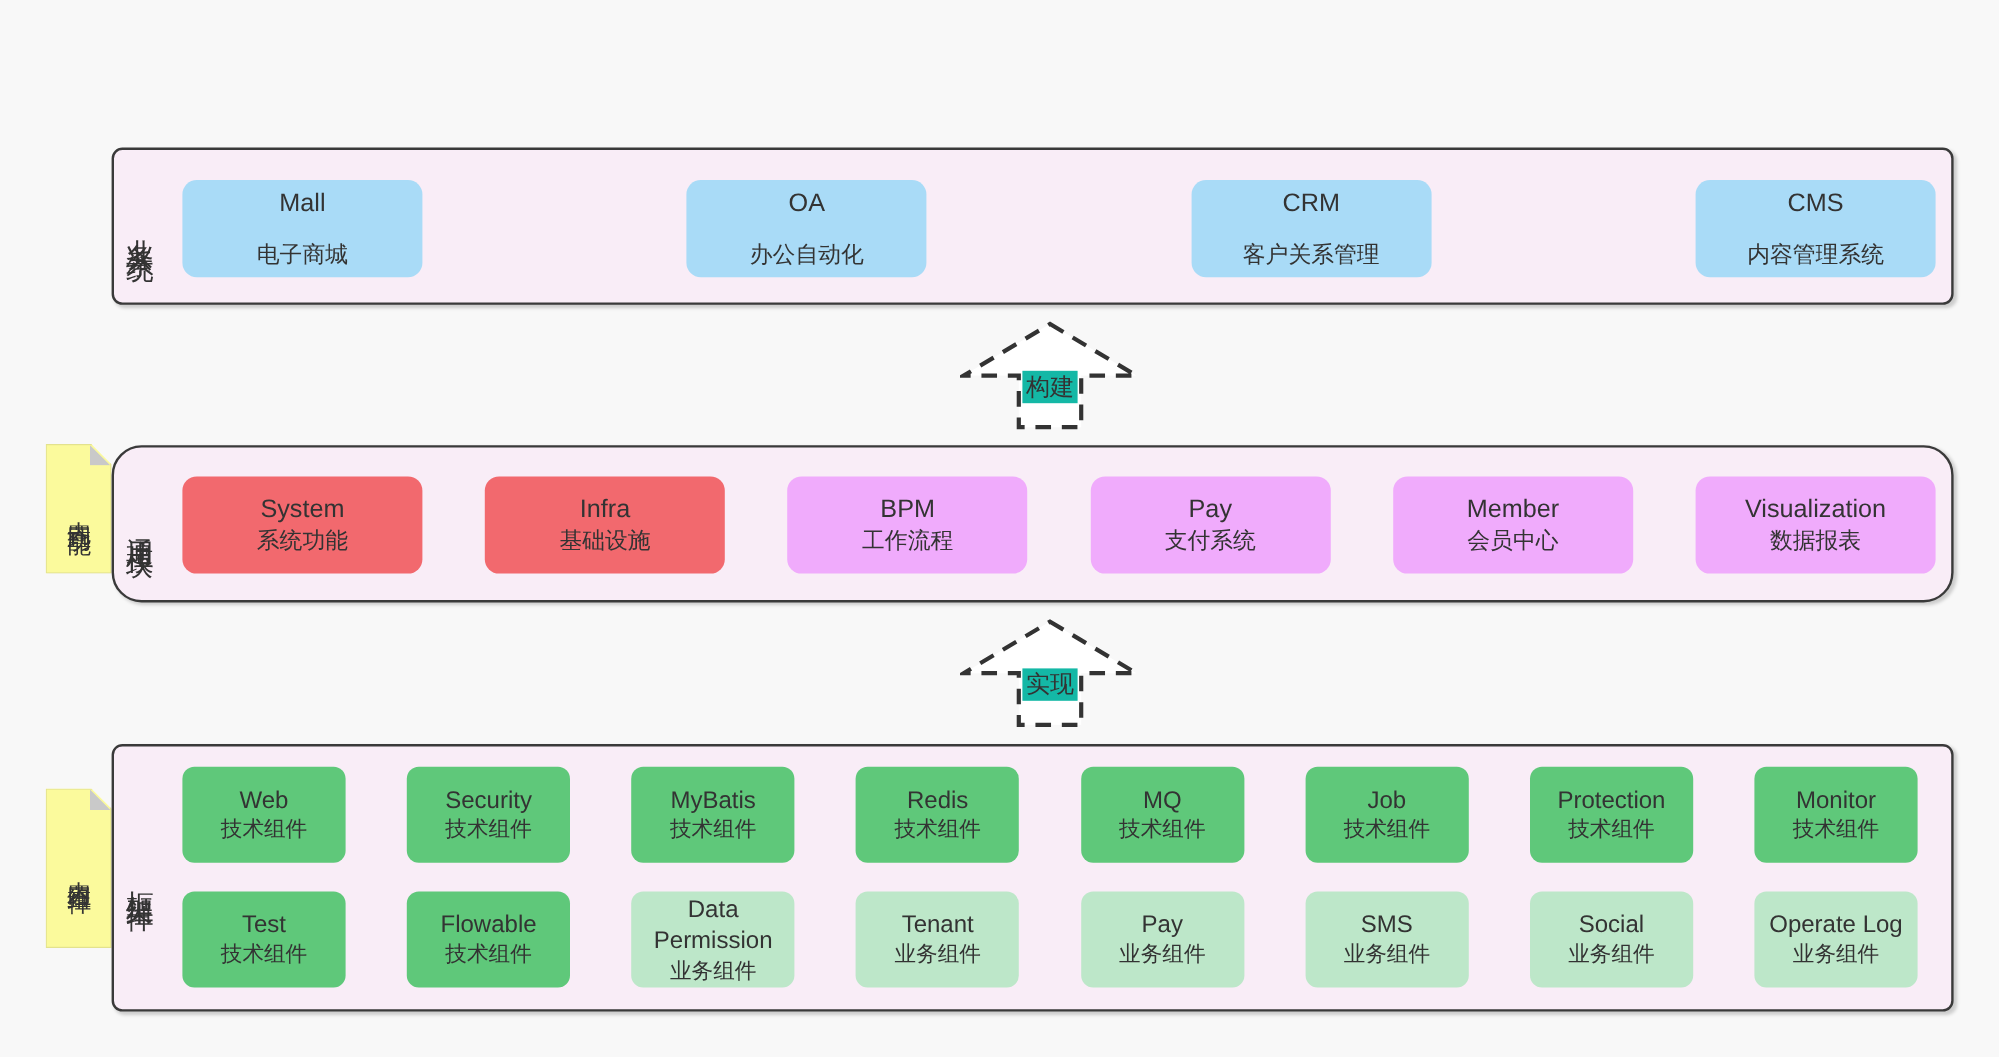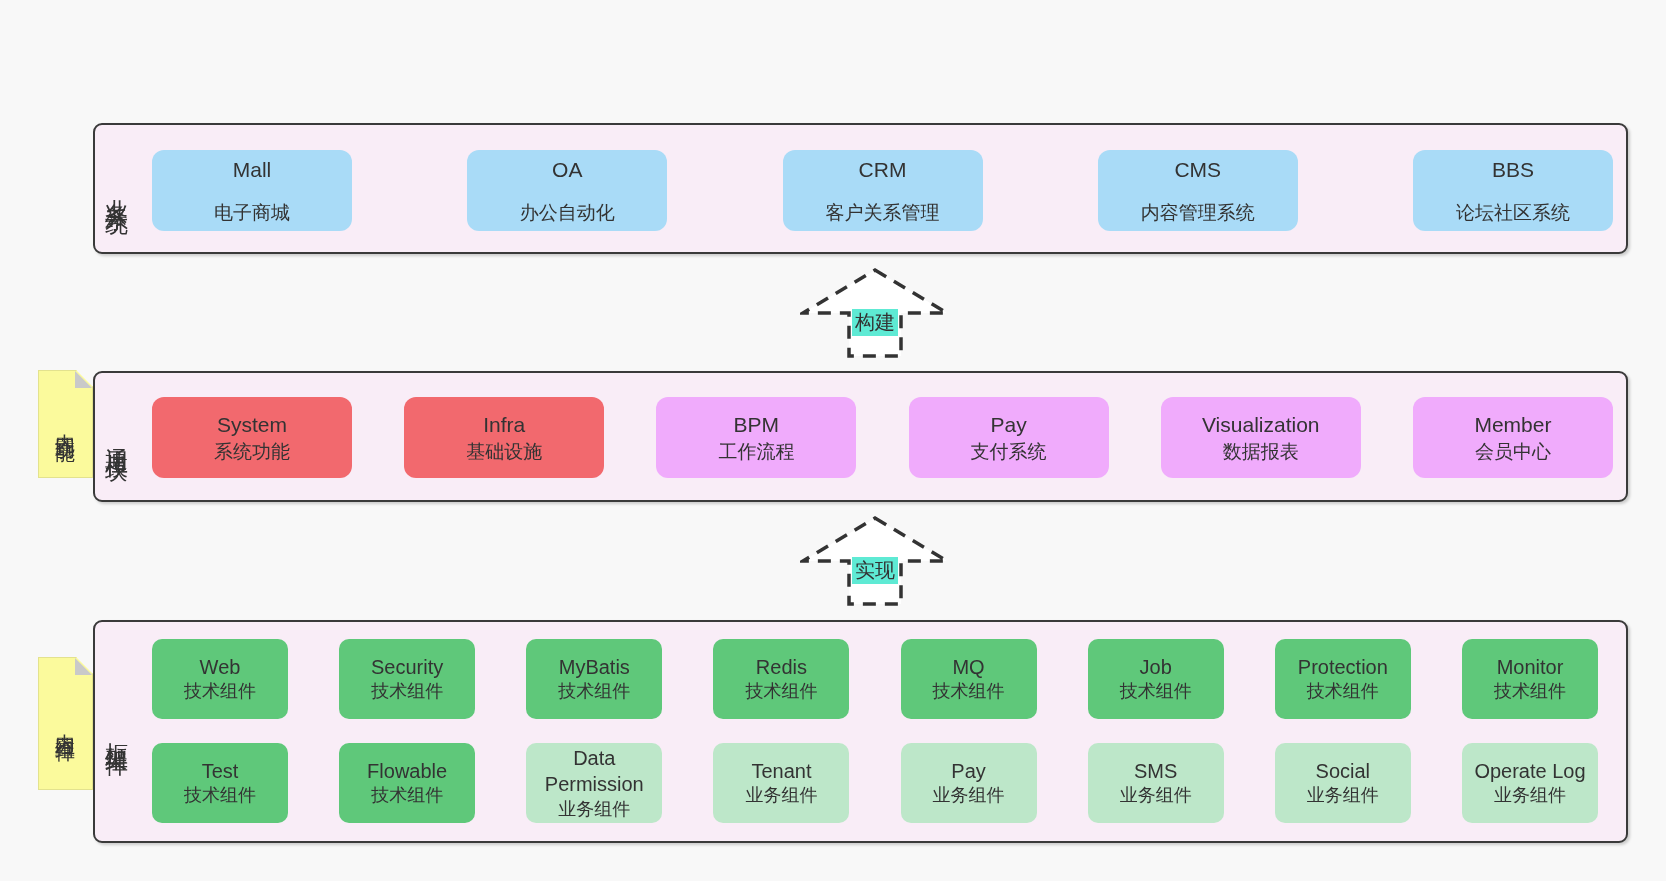--- a/index.html
+++ b/index.html
@@ -15,21 +15,21 @@
     position:absolute;
     left:93px;
     width:1535px;
     background:#f9edf7;
     border:2px solid #3a3a3a;
     border-radius:9px;
     box-shadow:2px 2px 3px rgba(0,0,0,0.18);
     z-index:2;
   }
   #layer1 { top:123px; height:131px; padding:25px 13px 0 57px; }
-  #layer2 { top:371px; height:131px; padding:24px 13px 0 57px; }
+  #layer2 { top:371px; height:131px; padding:24px 13px 0 57px;border-radius:25px; }
   #layer3 { top:620px; height:223px; padding:17px 28px 0 57px; }
 
   .box-row {
     display:flex;
     justify-content:space-between;
     width:100%;
   }
   #layer3 .box-row + .box-row { margin-top:24px; }
 
   .box {
@@ -106,21 +106,21 @@
     z-index:2;
   }
   #arrow1 { top:267px; }
   #arrow2 { top:515px; }
   .arrow svg { display:block; width:150px; height:92px; }
   .arrow-label {
     position:absolute;
     left:50%;
     top:42px;
     transform:translateX(-50%);
-    background:#5eead4;
+    background:#14b8a6;
     padding:0 3px;
     font-size:20px;
     white-space:nowrap;
   }
 </style>
 </head>
 <body>
 
 <div class="container" id="layer1">
   <div class="v-label">业务系统</div>
@@ -133,24 +133,20 @@
       <span class="box-name">OA</span>
       <span class="box-desc">办公自动化</span>
     </div>
     <div class="box box-lg c-blue">
       <span class="box-name">CRM</span>
       <span class="box-desc">客户关系管理</span>
     </div>
     <div class="box box-lg c-blue">
       <span class="box-name">CMS</span>
       <span class="box-desc">内容管理系统</span>
-    </div>
-    <div class="box box-lg c-blue">
-      <span class="box-name">BBS</span>
-      <span class="box-desc">论坛社区系统</span>
     </div>
   </div>
 </div>
 
 <div class="arrow" id="arrow1">
   <svg viewBox="0 0 150 92">
     <polygon points="75,3 147,46 101,46 101,89 49,89 49,46 3,46" fill="#ffffff" stroke="#333333" stroke-width="3.5" stroke-dasharray="13 9" stroke-linejoin="miter"></polygon>
   </svg>
   <span class="arrow-label">构建</span>
 </div>
@@ -173,26 +169,26 @@
     </div>
     <div class="box box-lg c-pink">
       <span class="box-name">BPM</span>
       <span class="box-desc">工作流程</span>
     </div>
     <div class="box box-lg c-pink">
       <span class="box-name">Pay</span>
       <span class="box-desc">支付系统</span>
     </div>
     <div class="box box-lg c-pink">
+      <span class="box-name">Member</span>
+      <span class="box-desc">会员中心</span>
+    </div>
+    <div class="box box-lg c-pink">
       <span class="box-name">Visualization</span>
       <span class="box-desc">数据报表</span>
-    </div>
-    <div class="box box-lg c-pink">
-      <span class="box-name">Member</span>
-      <span class="box-desc">会员中心</span>
     </div>
   </div>
 </div>
 
 <div class="arrow" id="arrow2">
   <svg viewBox="0 0 150 92">
     <polygon points="75,3 147,46 101,46 101,89 49,89 49,46 3,46" fill="#ffffff" stroke="#333333" stroke-width="3.5" stroke-dasharray="13 9" stroke-linejoin="miter"></polygon>
   </svg>
   <span class="arrow-label">实现</span>
 </div>

